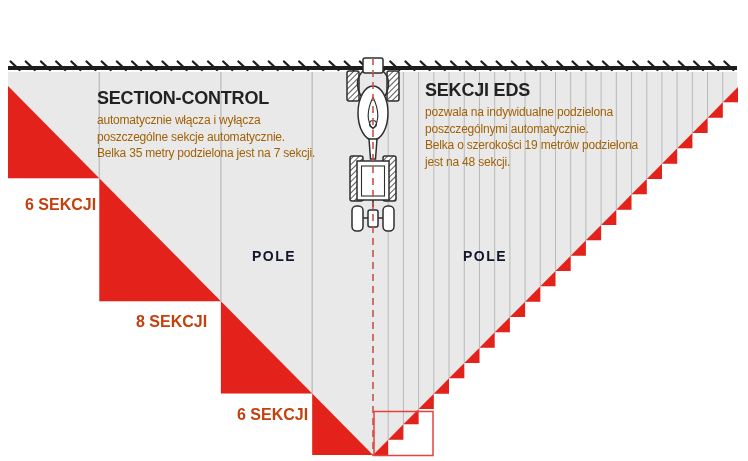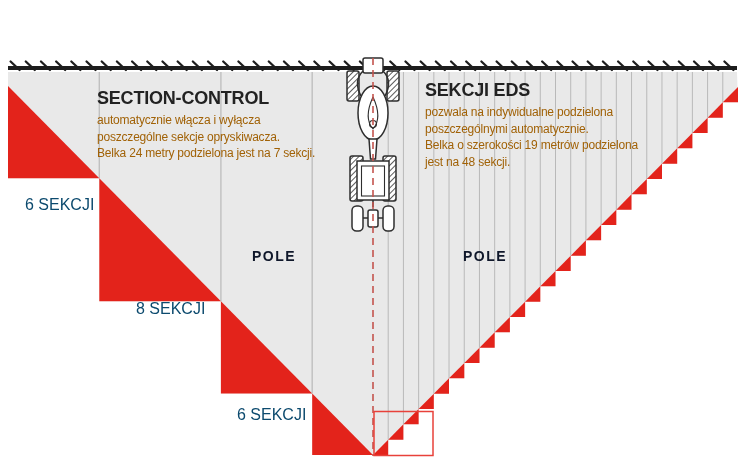--- a/index.html
+++ b/index.html
@@ -6,21 +6,21 @@
   .stage{position:relative;width:748px;height:461px;background:#fff;overflow:hidden;
          font-family:"Liberation Sans",sans-serif;}
   .title{position:absolute;left:8px;top:4px;width:740px;white-space:nowrap;
          font-size:15.5px;font-weight:bold;letter-spacing:-0.3px;color:#2d2d2d;}
   svg.diagram{position:absolute;left:0;top:0;}
   .panel{position:absolute;z-index:5;}
   .panel .heading{font-size:18px;font-weight:bold;letter-spacing:-0.2px;color:#222;}
   .panel .para{margin-top:3px;font-size:12px;line-height:16.5px;letter-spacing:-0.2px;color:#a16207;}
   .panel-left{left:97px;top:88px;}
   .panel-right{left:425px;top:80px;}
-  .sek-label{position:absolute;z-index:5;font-size:16px;font-weight:normal;color:#0c4a6e;white-space:nowrap;}
+  .sek-label{position:absolute;z-index:5;font-size:16px;font-weight:bold;color:#c2410c;white-space:nowrap;}
   .pole-label{position:absolute;z-index:5;font-size:14px;font-weight:bold;letter-spacing:1.5px;color:#0f172a;}
 </style>
 </head>
 <body>
 
 <div class="stage">
 
 
   <svg class="diagram" width="748" height="461" viewBox="0 0 748 461">
     <defs>
@@ -161,35 +161,35 @@
     <g>
         <line x1="373" y1="58" x2="373" y2="456" stroke="#c4544e" stroke-width="1.6" stroke-dasharray="7 5"></line>
         <rect x="374" y="411.5" width="59" height="44" fill="none" stroke="#e8413a" stroke-width="1.5"></rect>
       </g>
   </svg>
 
   <div class="panel panel-left">
     <div class="heading">SECTION-CONTROL</div>
     <div class="para">
       <div>automatycznie włącza i wyłącza</div>
-      <div>poszczególne sekcje opryskiwacza.</div>
-      <div>Belka 24 metry podzielona jest na 7 sekcji.</div>
+      <div>poszczególne sekcje automatycznie.</div>
+      <div>Belka 35 metry podzielona jest na 7 sekcji.</div>
     </div>
   </div>
 
   <div class="panel panel-right">
     <div class="heading">SEKCJI EDS</div>
     <div class="para">
       <div>pozwala na indywidualne podzielona</div>
       <div>poszczególnymi automatycznie.</div>
       <div>Belka o szerokości 19 metrów podzielona</div>
       <div>jest na 48 sekcji.</div>
     </div>
   </div>
 
   <div class="sek-label" style="left:25px;top:196px;">6 SEKCJI</div>
-  <div class="sek-label" style="left:136px;top:300px;">8 SEKCJI</div>
+  <div class="sek-label" style="left:136px;top:313px;">8 SEKCJI</div>
   <div class="sek-label" style="left:237px;top:406px;">6 SEKCJI</div>
 
   <div class="pole-label" style="left:252px;top:248px;">POLE</div>
   <div class="pole-label" style="left:463px;top:248px;">POLE</div>
 
 </div>
 
 </body></html>

